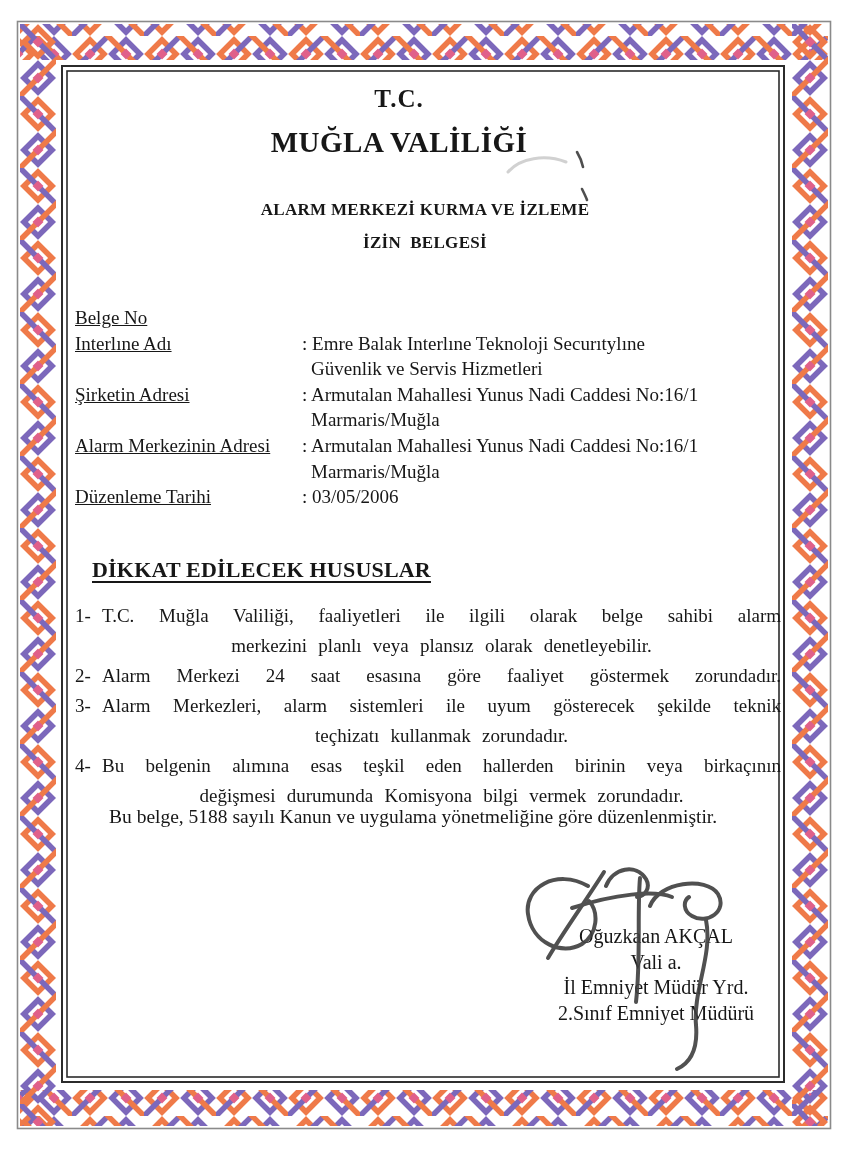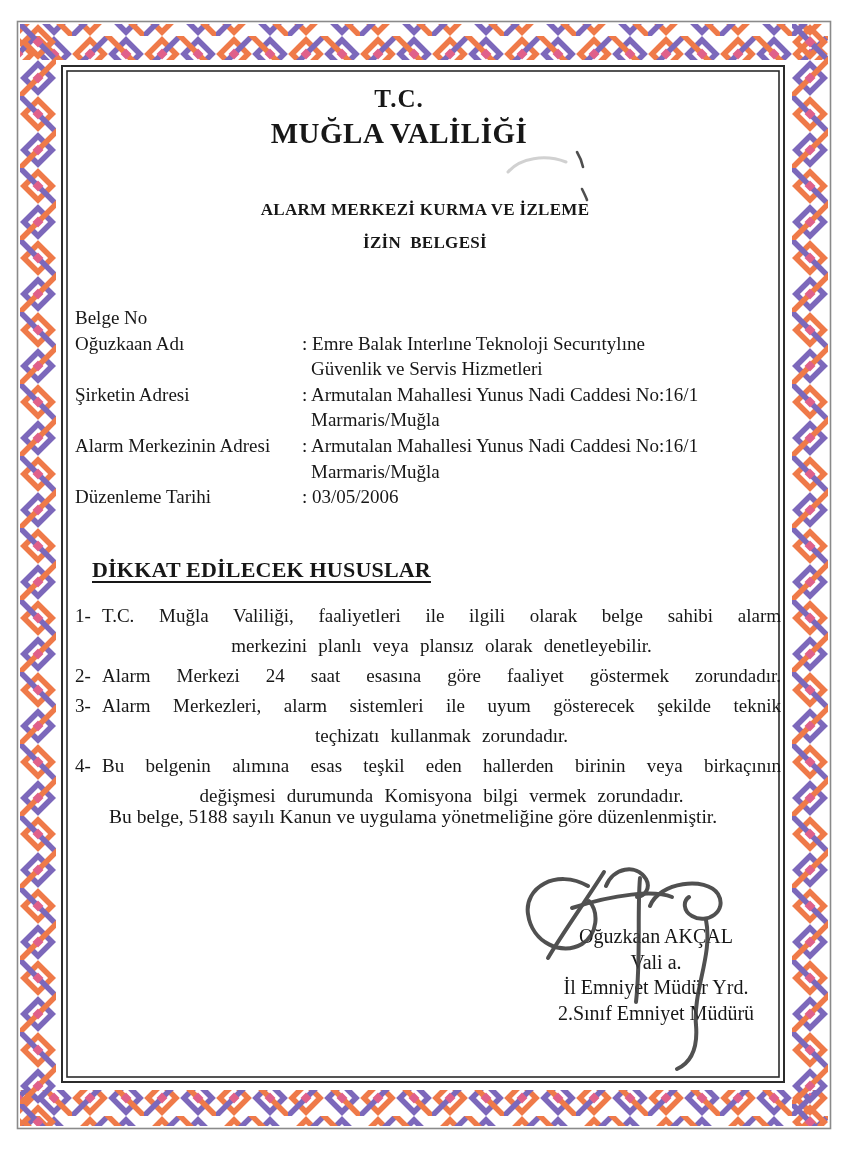--- a/index.html
+++ b/index.html
@@ -9,29 +9,29 @@
     position: relative; overflow: hidden;
     font-family: "Liberation Serif", "DejaVu Serif", serif;
     color: #171717;
   }
   .border-svg { position: absolute; left: 0; top: 0; z-index: 0; }
   .content    { position: absolute; inset: 0; z-index: 1; padding-left: 45px; }
   .ink-svg    { position: absolute; left: 0; top: 0; z-index: 2; pointer-events: none; }
 
   .header-block { position: absolute; left: 75px; top: 84px; width: 648px; text-align: center; }
   .kicker    { font-size: 25px; font-weight: bold; letter-spacing: 1px; line-height: 30px; }
-  .authority { font-size: 29px; font-weight: bold; letter-spacing: 0.5px; margin-top: 3px; }
+  .authority { font-size: 29px; font-weight: bold; letter-spacing: 0.5px; margin-top: 12px; }
 
   .title-block { position: absolute; left: 75px; top: 196px; width: 700px; text-align: center;
                  font-weight: bold; font-size: 17px; letter-spacing: 0.3px; line-height: 28px; }
   .title-line2 { margin-top: 5px; white-space: pre; }
 
   .fields { position: absolute; left: 75px; top: 305px; width: 706px; font-size: 19px; }
   .frow   { display: grid; grid-template-columns: 227px 1fr; line-height: 25.6px; }
-  .flabel { white-space: nowrap; }
+  .flabel { white-space: nowrap; text-decoration: underline; }
   .fval   { white-space: nowrap; }
   .fval2  { white-space: nowrap; padding-left: 9px; }
 
   .notice-heading { position: absolute; left: 92px; top: 557px; font-size: 22px; font-weight: bold;
                     text-decoration: underline; text-decoration-thickness: 2.2px;
                     text-underline-offset: 4px; letter-spacing: 0.2px; }
 
   .notice { position: absolute; left: 75px; top: 601px; width: 706px; font-size: 19px; }
   .nitem  { display: grid; grid-template-columns: 27px 1fr; }
   .nnum   { line-height: 30px; }
@@ -84,21 +84,21 @@
   <div class="title-block">
     <div class="title-line1">ALARM MERKEZİ KURMA VE İZLEME</div>
     <div class="title-line2">İZİN  BELGESİ</div>
   </div>
 
   <div class="fields">
     <div class="frow">
       <div class="flabel">Belge No</div>
     </div>
     <div class="frow">
-      <div class="flabel">Oğuzkaan Adı</div>
+      <div class="flabel">Interlıne Adı</div>
       <div>
         <div class="fval">: Emre Balak Interlıne Teknoloji Securıtylıne</div>
         <div class="fval2">Güvenlik ve Servis Hizmetleri</div>
       </div>
     </div>
     <div class="frow">
       <div class="flabel">Şirketin Adresi</div>
       <div>
         <div class="fval">: Armutalan Mahallesi Yunus Nadi Caddesi No:16/1</div>
         <div class="fval2">Marmaris/Muğla</div>

